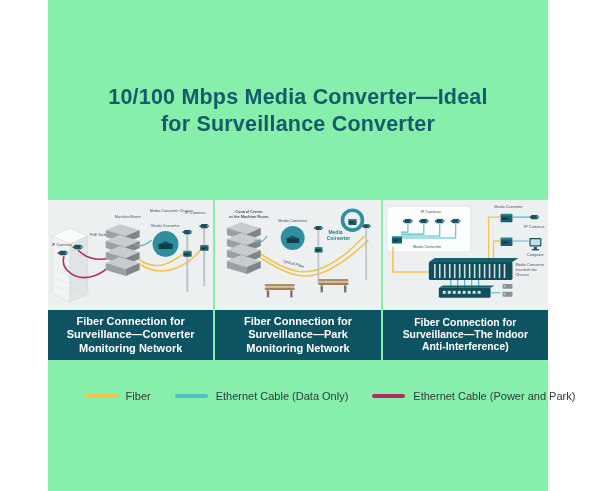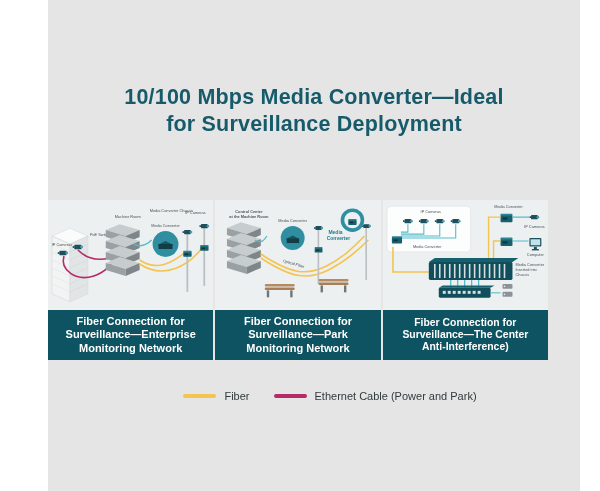--- a/index.html
+++ b/index.html
@@ -1,18 +1,18 @@
 <!DOCTYPE html>
 <html><head>
 <meta charset="utf-8">
 <style>
   html,body{margin:0;padding:0;}
   body{font-family:"Liberation Sans", sans-serif;}
   .canvas{position:relative;width:600px;height:491px;background:#ffffff;overflow:hidden;}
-  .content{position:absolute;left:48px;top:0;width:500px;height:491px;background:#e5e5e5;padding-left:32px;}
+  .content{position:absolute;left:48px;top:0;width:500px;height:491px;background:#86efac;}
   .title{position:absolute;top:84px;left:0;width:100%;text-align:center;
          font-size:21.5px;font-weight:700;color:#175b6b;line-height:1.27;letter-spacing:.2px;}
   .panels{position:absolute;top:200px;left:0;width:500px;display:flex;gap:2px;}
   .panel{flex:1 1 0;display:flex;flex-direction:column;}
   .diagram{height:110px;background:#edf0f1;overflow:hidden;}
   .diagram svg{display:block;width:100%;height:110px;}
   .caption{height:50px;background:#0d5361;color:#ffffff;font-weight:700;
            display:flex;flex-direction:column;justify-content:center;text-align:center;align-items:center;}
   .caption.size-a{font-size:11px;line-height:1.24;}
   .caption.size-b{font-size:10.4px;line-height:1.16;}
@@ -52,21 +52,21 @@
       <rect x="25.5" y="6.5" width="2.4" height="7" fill="#6f7678"></rect>
     </g>
   </defs>
 </svg>
 
 <div class="canvas">
   <div class="content">
 
     <div class="title">
       <div>10/100 Mbps Media Converter—Ideal</div>
-      <div>for Surveillance Deployment</div>
+      <div>for Surveillance Converter</div>
     </div>
 
     <div class="panels">
 
       <div class="panel">
         <div class="diagram">
           <svg viewBox="0 0 166 110">
 
             <g transform="translate(4,26)">
               <polygon points="0,10 18,2 36,10 18,18" fill="#fafbfb" stroke="#cfd4d5" stroke-width="0.5"></polygon>
@@ -114,21 +114,21 @@
             </g>
             <use href="#cam" transform="translate(140,32) scale(0.85)"></use>
             <use href="#cam" transform="translate(157,26) scale(0.85)"></use>
             <use href="#mc" transform="translate(140,54) scale(0.7)"></use>
             <use href="#mc" transform="translate(157,48) scale(0.7)"></use>
             <text class="lbl" x="148" y="14" text-anchor="middle">IP Cameras</text>
           </svg>
         </div>
         <div class="caption size-a">
           <div>Fiber Connection for</div>
-          <div>Surveillance—Enterprise</div>
+          <div>Surveillance—Converter</div>
           <div>Monitoring Network</div>
         </div>
       </div>
 
       <div class="panel">
         <div class="diagram">
           <svg viewBox="0 0 166 110">
             <text class="lbl" x="34" y="13" text-anchor="middle" style="font-weight:bold">Control Center</text>
             <text class="lbl" x="34" y="18" text-anchor="middle" style="font-weight:bold">at the Machine Room</text>
 
@@ -245,32 +245,36 @@
             <g>
               <rect x="120" y="84" width="10" height="5" rx="1" fill="#8b9396"></rect>
               <rect x="120" y="92" width="10" height="5" rx="1" fill="#8b9396"></rect>
               <circle cx="122" cy="86.5" r="0.8" fill="#e8ecee"></circle>
               <circle cx="122" cy="94.5" r="0.8" fill="#e8ecee"></circle>
             </g>
           </svg>
         </div>
         <div class="caption size-b">
           <div>Fiber Connection for</div>
-          <div>Surveillance—The Center</div>
+          <div>Surveillance—The Indoor</div>
           <div>Anti-Interference)</div>
         </div>
       </div>
 
     </div>
 
     <div class="legend">
       <div class="legend-item">
         <span class="legend-swatch" style="background: rgb(243, 196, 79);"></span>
         <span class="legend-label">Fiber</span>
       </div>
       <div class="legend-item">
+        <span class="legend-swatch" style="background: rgb(83, 188, 203);"></span>
+        <span class="legend-label">Ethernet Cable (Data Only)</span>
+      </div>
+      <div class="legend-item">
         <span class="legend-swatch" style="background: rgb(180, 43, 104);"></span>
         <span class="legend-label">Ethernet Cable (Power and Park)</span>
       </div>
     </div>
 
   </div>
 </div>
 
 </body></html>

